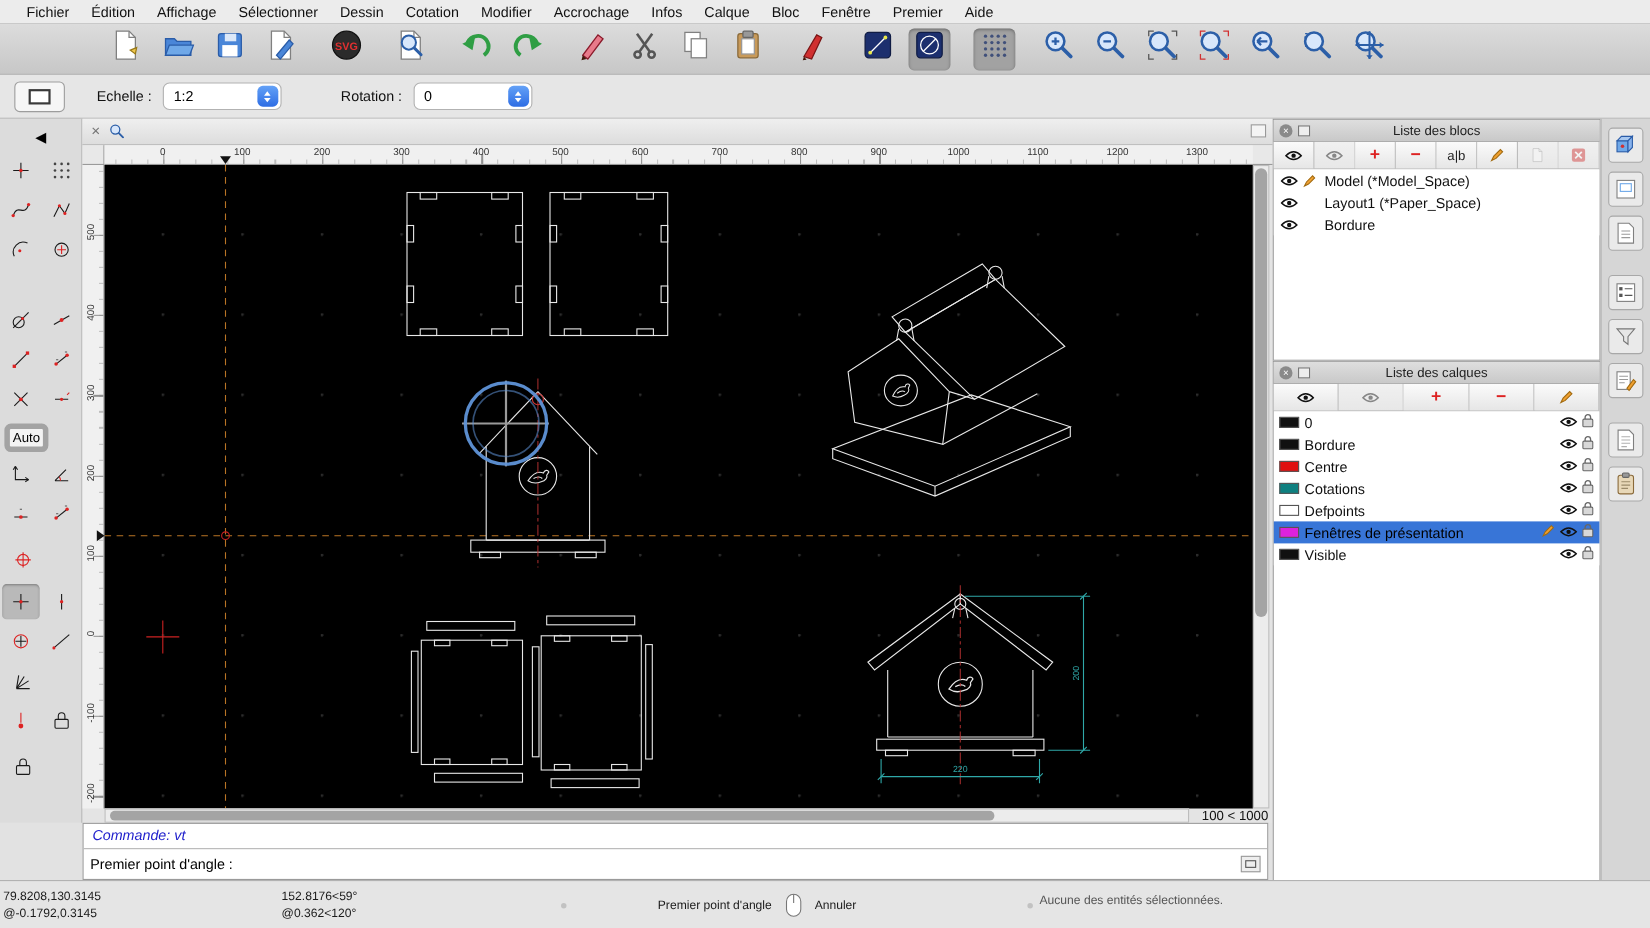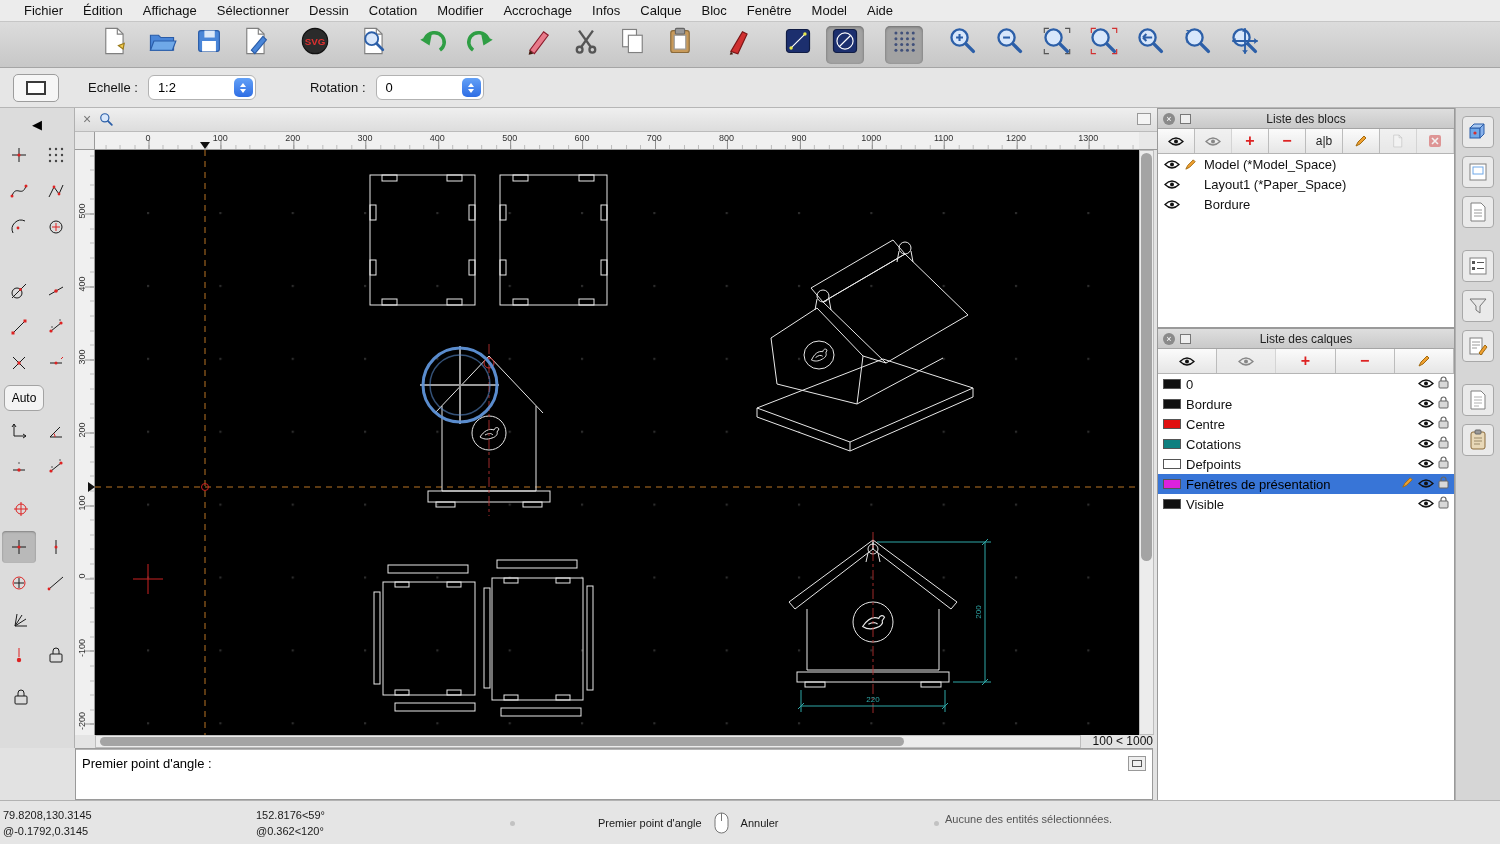--- a/index.html
+++ b/index.html
@@ -40,21 +40,21 @@
 
   
   #palette { position:absolute; left:0; top:108px; width:75px; height:640px;
     background:#dcdcdc; border-right:1px solid #b0b0b0; padding-top:5px; }
   .pal-row { display:flex; justify-content:center; gap:3px; margin-bottom:4px; }
   .pal-row.left { justify-content:flex-start; padding-left:4px; }
   .pbtn { width:34px; height:32px; border-radius:4px; display:flex; align-items:center; justify-content:center; }
   .pbtn svg { width:20px; height:20px; }
   .pbtn.pressed { background:#b9b9b9; box-shadow:inset 0 1px 2px rgba(0,0,0,.3); }
   .pbtn.wide { width:70px; height:22px; font-size:13px; }
-  .pbtn.autob { width:40px; height:26px; background:#f3f3f3; border:1px solid #a3a3a3; border-radius:6px; font-size:12px; }
+  .pbtn.autob { width:40px; height:26px; background:#f3f3f3; border:5px solid #a3a3a3; border-radius:6px; font-size:12px; }
   .mt30 { margin-top:32px; } .mt10 { margin-top:10px; } .mt6 { margin-top:6px; }
 
   
   #docarea { position:absolute; left:75px; top:108px; width:1082px; height:640px; background:#e4e4e4; }
   #tabbar { position:absolute; left:0; top:0; width:1082px; height:24px;
     background:linear-gradient(#efefef,#dddddd); border-bottom:1px solid #bbb; }
   #tab-title { position:absolute; left:0; right:0; top:4px; text-align:center; font-size:13px; color:#222; }
   #tab-close { position:absolute; left:8px; top:3px; font-size:14px; color:#777; }
   #tab-lens { position:absolute; left:24px; top:4px; }
   #tab-detach { position:absolute; right:6px; top:5px; width:14px; height:12px; border:1px solid #999; background:#f4f4f4; }
@@ -323,21 +323,21 @@
     <span class="menu-item" style="--i: 2;">Affichage</span>
     <span class="menu-item" style="--i: 3;">Sélectionner</span>
     <span class="menu-item" style="--i: 4;">Dessin</span>
     <span class="menu-item" style="--i: 5;">Cotation</span>
     <span class="menu-item" style="--i: 6;">Modifier</span>
     <span class="menu-item" style="--i: 7;">Accrochage</span>
     <span class="menu-item" style="--i: 8;">Infos</span>
     <span class="menu-item" style="--i: 9;">Calque</span>
     <span class="menu-item" style="--i: 10;">Bloc</span>
     <span class="menu-item" style="--i: 11;">Fenêtre</span>
-    <span class="menu-item" style="--i: 12;">Model</span>
+    <span class="menu-item" style="--i: 12;">Premier</span>
     <span class="menu-item" style="--i: 13;">Aide</span>
 </div>
 
 <div id="toolbar">
   <div class="tbtn">
       <svg viewBox="0 0 26 26">
         <use href="#pageicon"></use>
         <path d="M16,17 l5,-2 -1,5 z" fill="#f2c94c" stroke="#9a7a1a"></path>
       </svg>
     </div>
@@ -1127,20 +1127,21 @@
       </svg>
     </div>
   <div class="dbtn">
       <svg viewBox="0 0 24 24">
         <use href="#d-clip"></use>
       </svg>
     </div>
 </div>
 
 <div id="cmdarea">
+  <div id="cmd-history">Commande: vt</div>
   <div id="cmd-inputrow">
     <span>Premier point d'angle :</span>
     <input id="cmd-input" type="text" value="" style="">
     <div id="cmd-panelbtn">
         <i></i>
       </div>
   </div>
 </div>
 
 <div id="statusbar">

